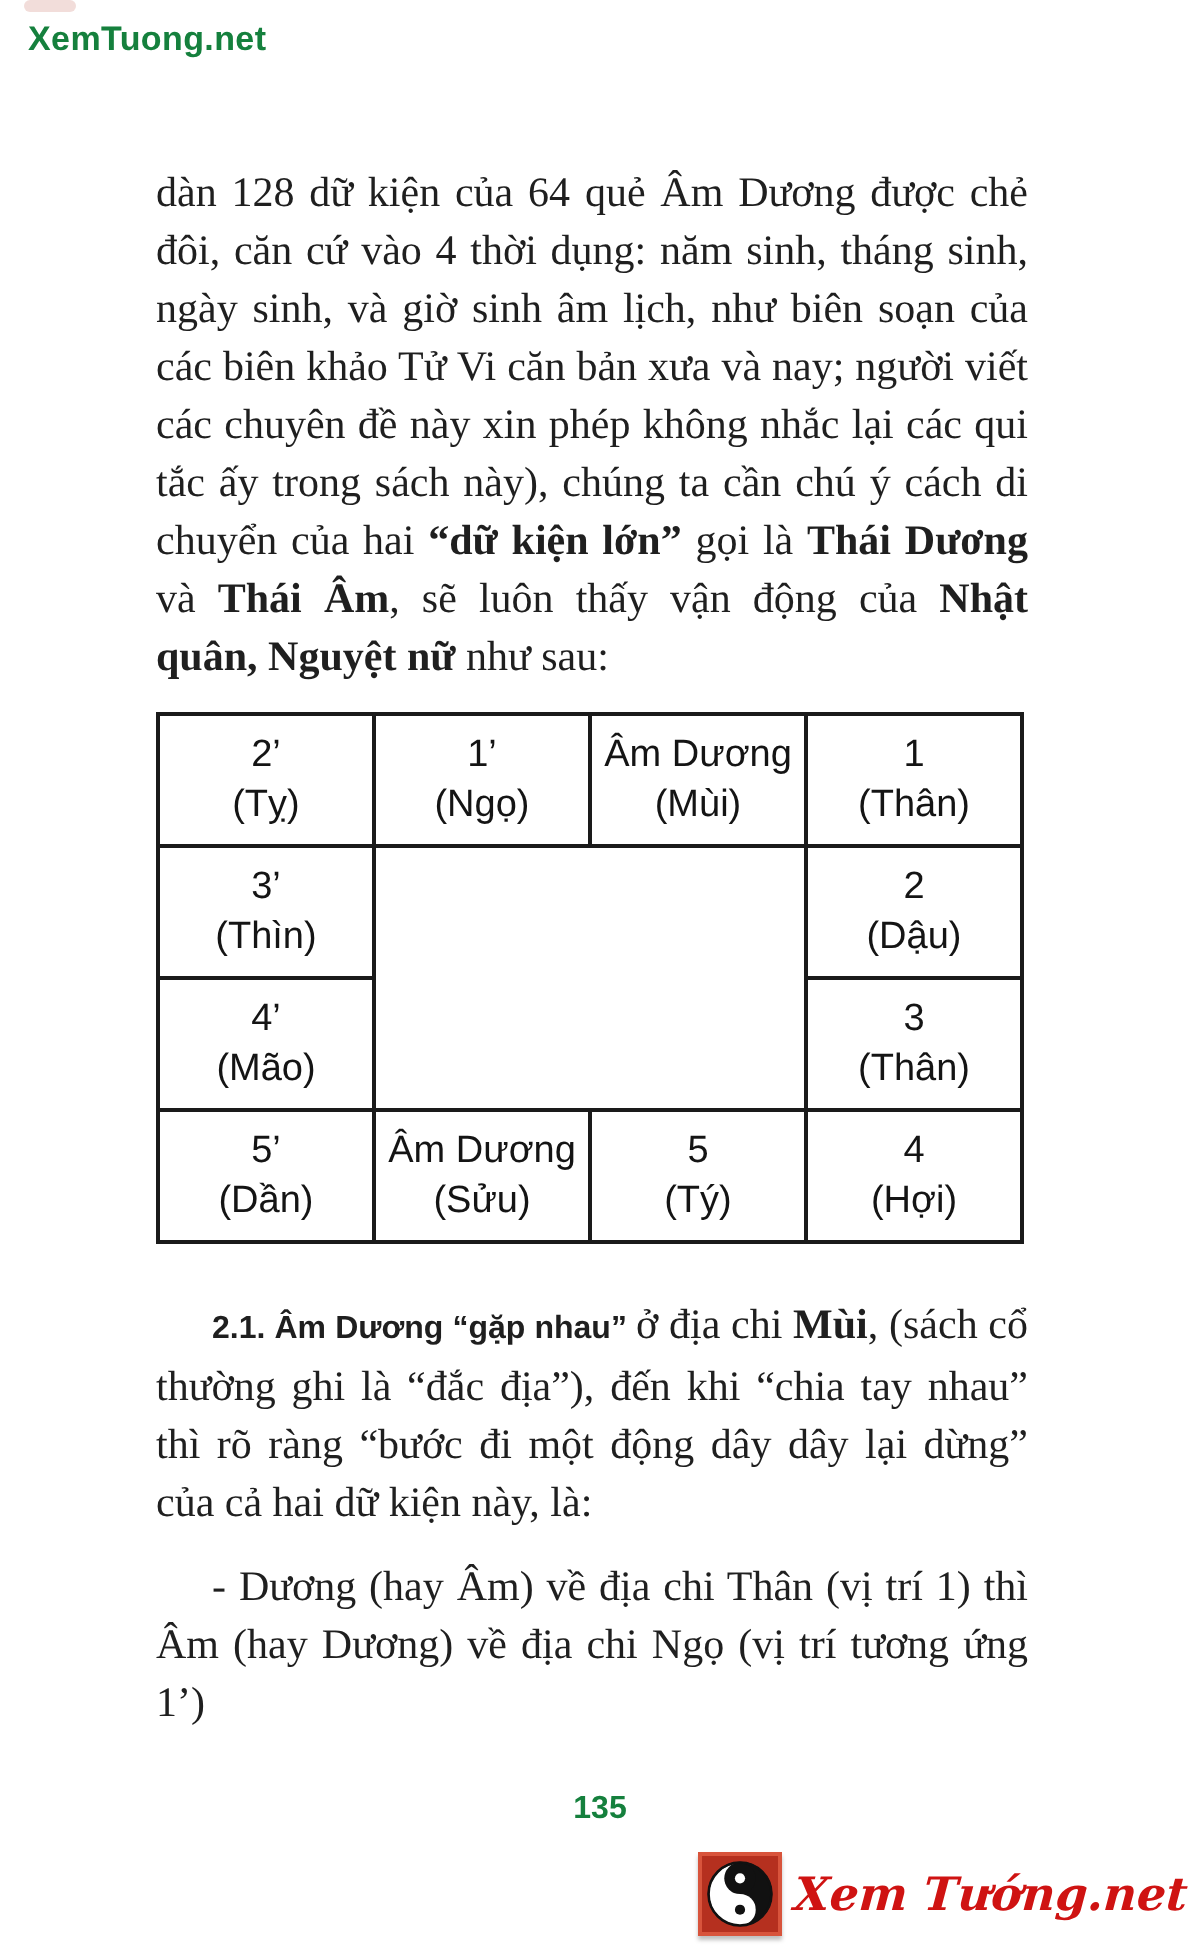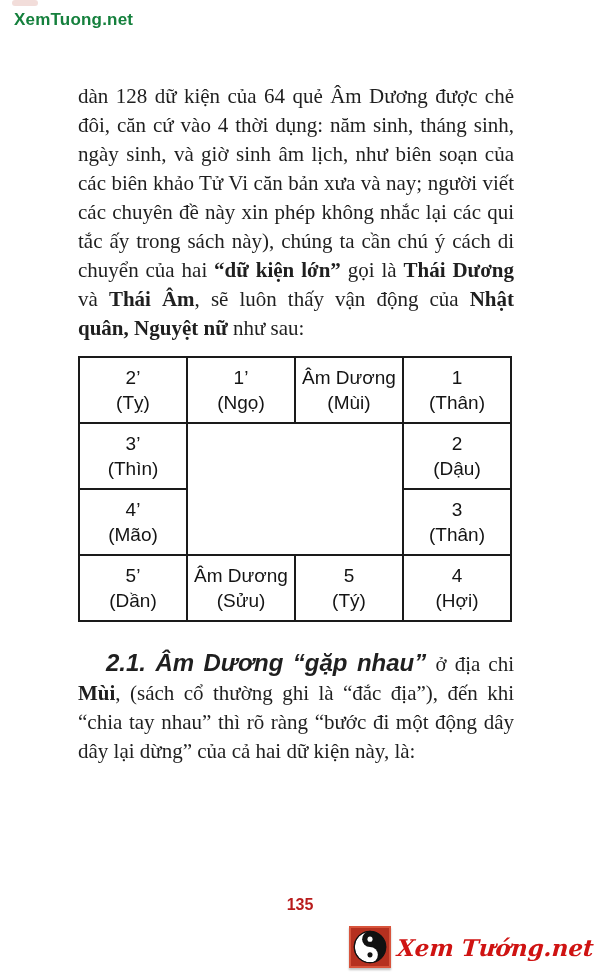--- a/index.html
+++ b/index.html
@@ -24,39 +24,39 @@
   .body-p{
     margin:0 0 13px 0;
     font-size:21px;line-height:29px;
     text-align:justify;
   }
   .body-p.indent{text-indent:28px;}
   .r-normal{font-weight:400;}
   .r-bold-serif{font-weight:700;}
   .r-bold-sans{
     font-family:"Liberation Sans", sans-serif;
-    font-weight:700;font-size:24px;font-style:italic;
+    font-weight:700;font-size:16px;
   }
   table.aduong{
     border-collapse:collapse;table-layout:fixed;
     width:434px;margin:5px 0 26px 0;
     font-family:"Liberation Sans", sans-serif;
     font-size:19px;color:#141414;
   }
   table.aduong td{
     border:2px solid #1a1a1a;
     width:25%;height:60px;
     text-align:center;vertical-align:middle;
     line-height:25px;padding:2px;
   }
   .page-number{
     position:absolute;left:0;top:896px;width:600px;
     text-align:center;
     font-family:"Liberation Sans", sans-serif;
-    font-weight:700;font-size:16px;color:#b91c1c;
+    font-weight:700;font-size:16px;color:#15803d;
   }
   .footer-logo{
     position:absolute;right:6px;bottom:7px;
     display:flex;align-items:center;gap:6px;
   }
   .yy-box{
     width:42px;height:42px;box-sizing:border-box;
     background:#b5301f;border:2px solid #d8543c;
     display:flex;align-items:center;justify-content:center;
     box-shadow:0 2px 2px rgba(0,0,0,.25);
@@ -137,20 +137,21 @@
           <td>
             <div>4</div>
             <div>(Hợi)</div>
           </td>
         </tr>
       </tbody>
   </table>
 
   <div id="paras-after">
       <p class="body-p indent"><span class="r-bold-sans">2.1. Âm Dương “gặp nhau” </span><span class="r-normal">ở địa chi </span><span class="r-bold-serif">Mùi</span><span class="r-normal">, (sách cổ thường ghi là “đắc địa”), đến khi “chia tay nhau” thì rõ ràng “bước đi một động dây dây lại dừng” của cả hai dữ kiện này, là:</span></p>
+      <p class="body-p indent"><span class="r-normal">- Dương (hay Âm) về địa chi Thân (vị trí 1) thì Âm (hay Dương) về địa chi Ngọ (vị trí tương ứng 1’)</span></p>
     </div>
 </div>
 
 <div class="page-number">135</div>
 
 <div class="footer-logo">
   <div class="yy-box">
     <svg width="34" height="34" viewBox="0 0 40 40">
       <circle cx="20" cy="20" r="18.5" fill="#ffffff" stroke="#111111" stroke-width="1"></circle>
       <path d="M20,1.5 A18.5,18.5 0 0 1 20,38.5 Z" fill="#111111"></path>

